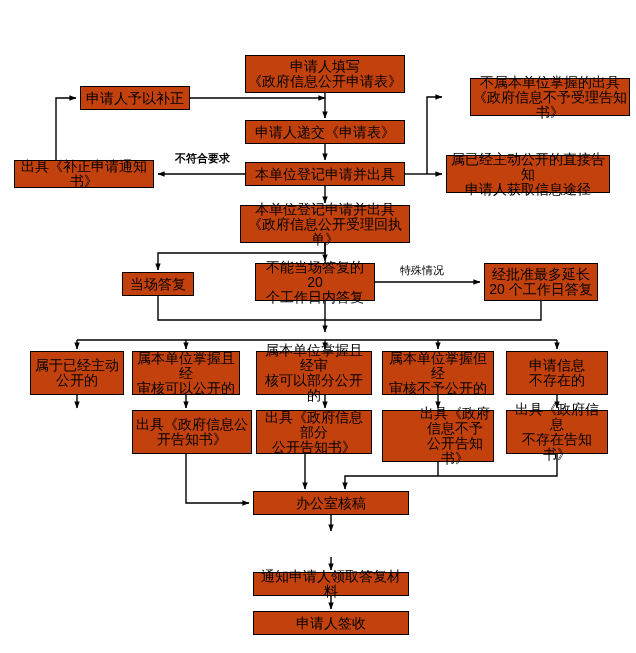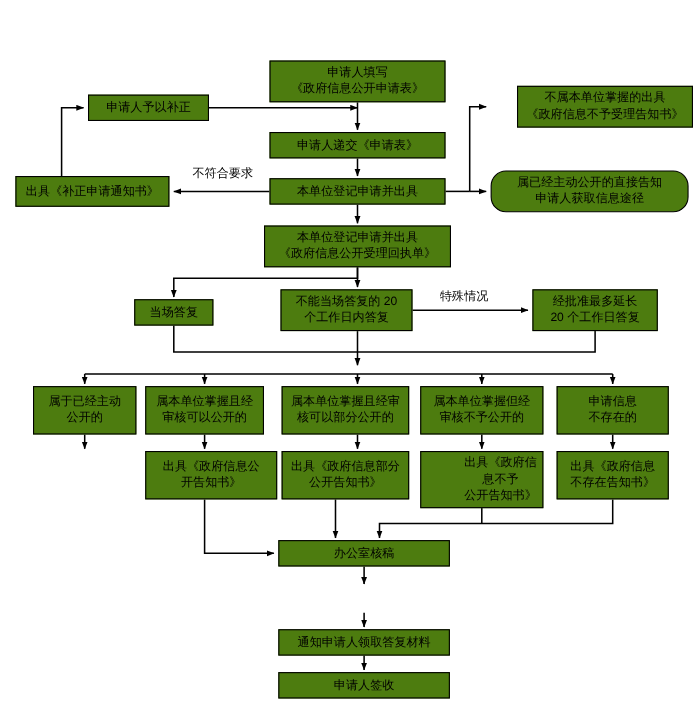--- a/index.html
+++ b/index.html
@@ -9,23 +9,23 @@
     color:#000;
   }
   #chart-root{position:absolute;left:0;top:0;width:636px;height:653px;}
   #title{
     position:absolute;left:0;top:12px;width:636px;text-align:center;
     font-size:17px;font-weight:bold;letter-spacing:.5px;line-height:22px;
   }
   svg#wires{position:absolute;left:0;top:0;width:636px;height:653px;}
   .node{
     position:absolute;box-sizing:border-box;
-    border:1px solid #000;background:#4d7c0f;
+    border:1px solid #000;background:#c2410c;
     display:flex;align-items:center;justify-content:center;
-    text-align:center;font-size:11px;line-height:15px;
+    text-align:center;font-size:14px;line-height:15px;
     padding:1px 2px;white-space:pre-line;
   }
   .edge-label{
     position:absolute;font-size:11px;line-height:13px;
     background:#fff;padding:0 1px;white-space:nowrap;
   }
 </style>
 </head>
 <body>
 
@@ -92,21 +92,21 @@
       <path d="M331,596 L331,609" marker-end="url(#ah)"></path>
     </g>
   </svg>
 
   <div class="node" style="left: 245px; top: 55px; width: 160px; height: 38px;">申请人填写
 《政府信息公开申请表》</div>
   <div class="node" style="left: 80px; top: 86px; width: 110px; height: 24px;">申请人予以补正</div>
   <div class="node" style="left: 470px; top: 78px; width: 160px; height: 38px;">不属本单位掌握的出具
 《政府信息不予受理告知书》</div>
   <div class="node" style="left: 245px; top: 120px; width: 160px; height: 24px;">申请人递交《申请表》</div>
-  <div class="node" style="left: 446px; top: 155px; width: 180px; height: 38px; border-radius: 14px;">属已经主动公开的直接告知
+  <div class="node" style="left: 446px; top: 155px; width: 164px; height: 38px;">属已经主动公开的直接告知
 申请人获取信息途径</div>
   <div class="node" style="left: 14px; top: 160px; width: 140px; height: 28px;">出具《补正申请通知书》</div>
   <div class="node" style="left: 245px; top: 162px; width: 160px; height: 24px;">本单位登记申请并出具</div>
   <div class="node" style="left: 240px; top: 205px; width: 170px; height: 38px;">本单位登记申请并出具
 《政府信息公开受理回执单》</div>
   <div class="node" style="left: 122px; top: 272px; width: 72px; height: 24px;">当场答复</div>
   <div class="node" style="left: 255px; top: 263px; width: 120px; height: 38px;">不能当场答复的 20
 个工作日内答复</div>
   <div class="node" style="left: 484px; top: 263px; width: 114px; height: 38px;">经批准最多延长
 20 个工作日答复</div>
@@ -125,15 +125,15 @@
   <div class="node" style="left: 256px; top: 410px; width: 116px; height: 44px;">出具《政府信息部分
 公开告知书》</div>
   <div class="node" style="left: 382px; top: 410px; width: 112px; height: 52px; padding-left: 36px;">出具《政府信息不予
 公开告知书》</div>
   <div class="node" style="left: 506px; top: 410px; width: 102px; height: 44px;">出具《政府信息
 不存在告知书》</div>
   <div class="node" style="left: 253px; top: 491px; width: 156px; height: 24px; text-align: right;">办公室核稿</div>
   <div class="node" style="left: 253px; top: 572px; width: 156px; height: 24px;">通知申请人领取答复材料</div>
   <div class="node" style="left: 253px; top: 611px; width: 156px; height: 24px;">申请人签收</div>
 
-  <div class="edge-label" style="left: 174px; top: 152px;">不符合要求</div>
+  <div class="edge-label" style="left: 174px; top: 152px; font-weight: bold;">不符合要求</div>
   <div class="edge-label" style="left: 399px; top: 264px;">特殊情况</div>
 </div>
 
 </body></html>

